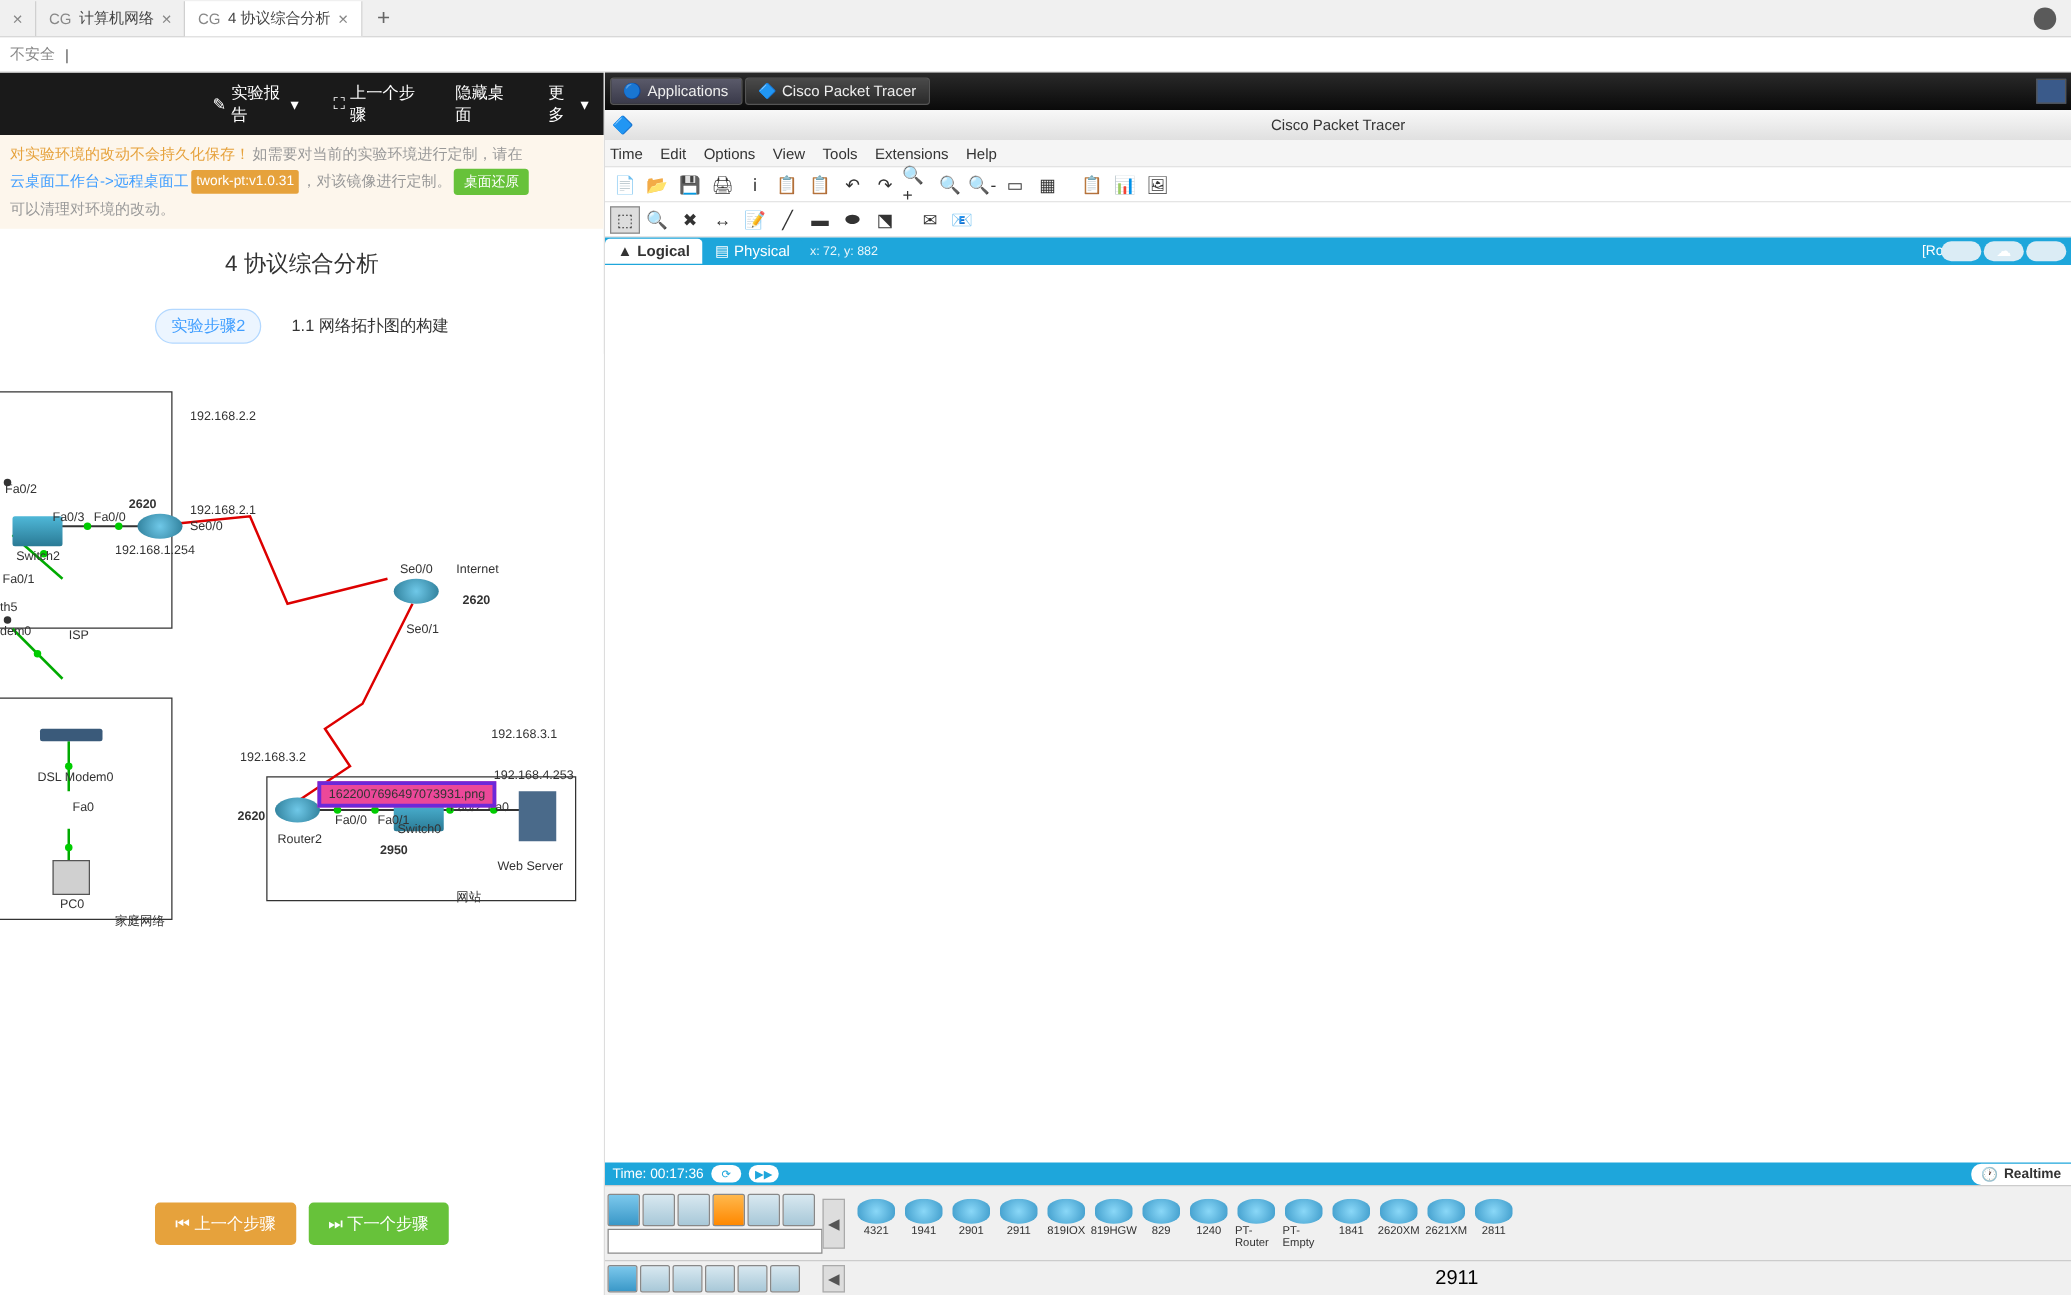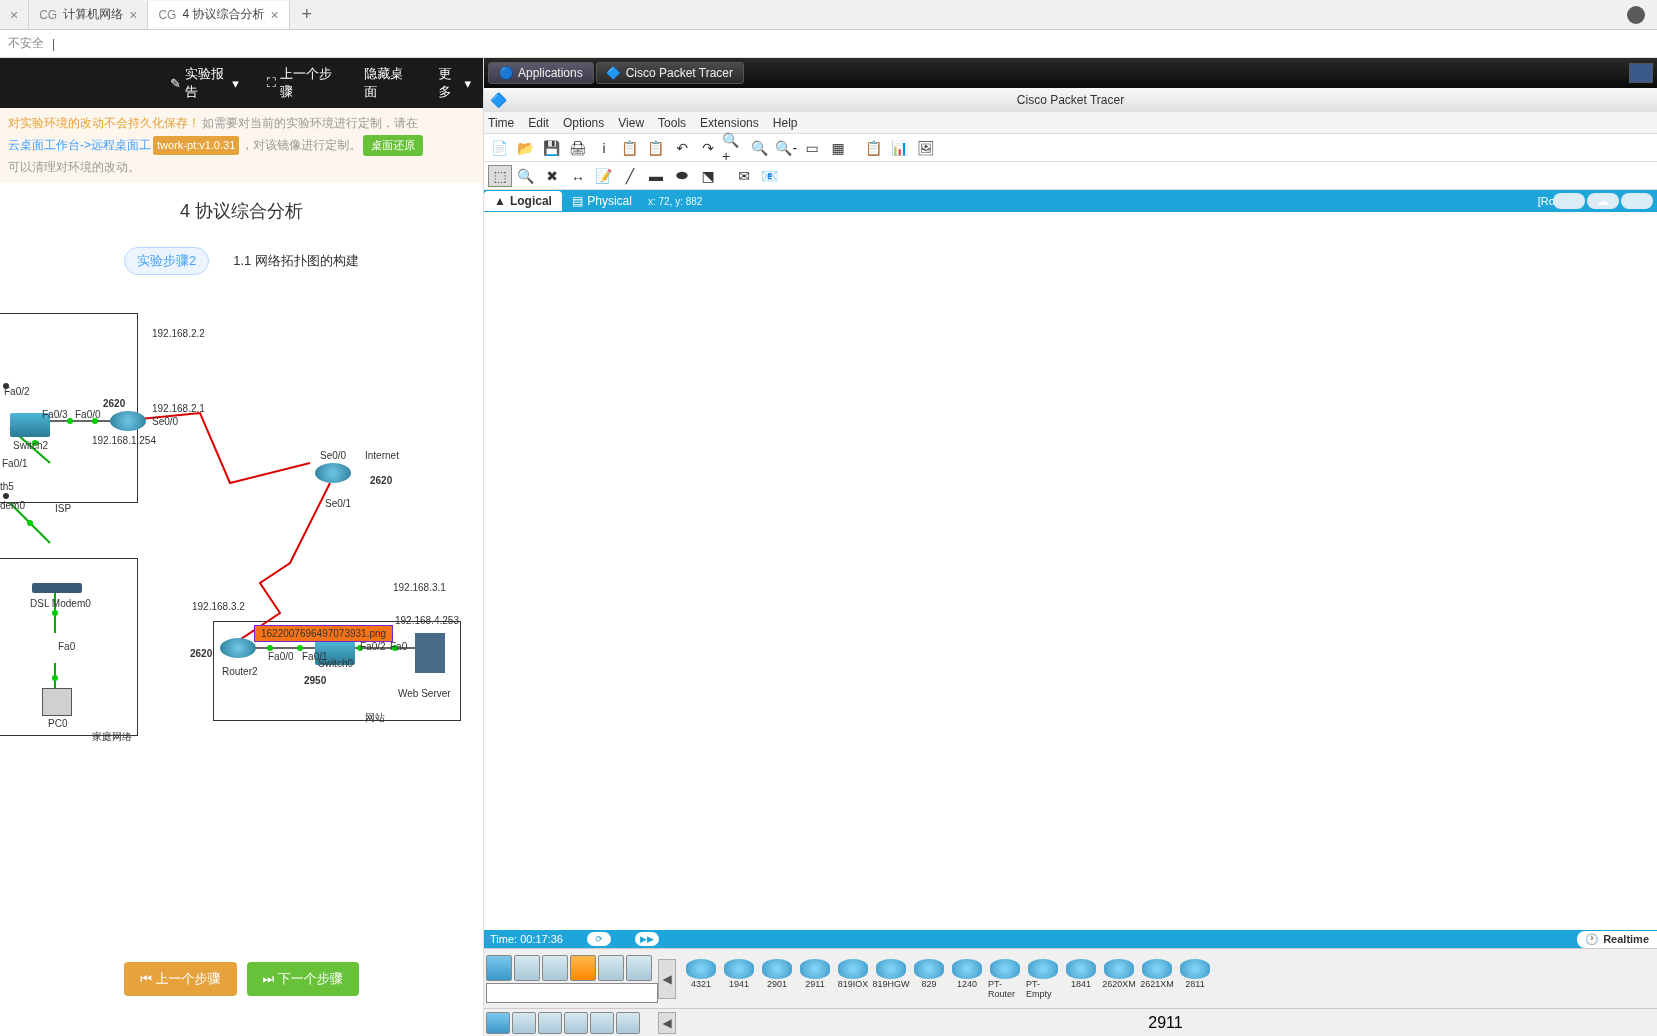--- a/index.html
+++ b/index.html
@@ -37,21 +37,21 @@
 
 .step-bar { display: flex; align-items: center; justify-content: center; gap: 24px; padding: 8px 0; font-size: 13px; }
 .step-pill { border: 1px solid #b3d8ff; color: #409eff; border-radius: 14px; padding: 4px 12px; background: #ecf5ff; }
 .step-text { color: #333; }
 
 
 .topo { flex: 1; position: relative; background: #fff; overflow: hidden; }
 .topo-box { position: absolute; border: 1px solid #333; }
 .topo-label { position: absolute; font-size: 10px; color: #333; white-space: nowrap; }
 .topo-label.bold { font-weight: bold; }
-.topo-label.tooltip { background: #f97316; border: 1px solid #6d28d9; padding: 2px 6px; z-index: 10; text-align: center; }
+.topo-label.tooltip { background: #ec4899; border: 3px solid #6d28d9; padding: 2px 6px; z-index: 10; text-align: center; }
 .device { position: absolute; width: 40px; height: 24px; }
 .switch-dev { background: linear-gradient(#4fb8d8, #2a7a95); border-radius: 2px; }
 .router-dev { background: radial-gradient(circle, #6fc8e8, #2a7a95); border-radius: 18px/10px; width: 36px; height: 20px; }
 .pc-dev { width: 30px; height: 28px; background: #d0d0d0; border: 1px solid #555; }
 .modem-dev { width: 50px; height: 10px; background: #3a5a7a; border-radius: 2px; }
 .server-dev { width: 30px; height: 40px; background: #4a6a8a; }
 .dot-node { position: absolute; width: 6px; height: 6px; background: #333; border-radius: 50%; }
 
 
 .nav-btns { display: flex; justify-content: center; gap: 10px; padding: 20px 0 40px; }
@@ -78,21 +78,21 @@
 .pt-viewbar { height: 22px; background: #1ea6db; display: flex; align-items: center; font-size: 12px; color: #fff; position: relative; }
 .view-tab { padding: 3px 10px; background: #fff; color: #333; font-weight: bold; border-radius: 4px 4px 0 0; display: flex; align-items: center; gap: 4px; }
 .view-tab.inactive { background: #1ea6db; color: #fff; font-weight: normal; }
 .view-coord { font-size: 10px; margin-left: 6px; color: #fff; opacity: 0.9; }
 .view-root { position: absolute; right: 90px; color: #fff; font-size: 11px; }
 .view-icons { position: absolute; right: 4px; display: flex; gap: 2px; }
 .view-icon-box { width: 32px; height: 16px; background: #dbecf5; border-radius: 8px; }
 
 .pt-canvas { flex: 1; background: #fff; }
 
-.pt-timebar { height: 18px; background: #1ea6db; display: flex; align-items: center; font-size: 11px; color: #fff; padding: 0 6px; gap: 24px; position: relative; }
+.pt-timebar { height: 18px; background: #1ea6db; display: flex; align-items: center; font-size: 11px; color: #fff; padding: 0 6px; gap: 6px; position: relative; }
 .time-btn { width: 24px; height: 14px; background: #fff; border-radius: 8px; display: flex; align-items: center; justify-content: center; color: #1ea6db; font-size: 9px; cursor: pointer; }
 .realtime-tab { position: absolute; right: 0; background: #fff; color: #333; font-weight: bold; padding: 2px 8px; border-radius: 8px 0 0 8px; display: flex; align-items: center; gap: 4px; }
 
 .pt-devicebar { height: 60px; background: #f0f0f0; display: flex; align-items: center; border-top: 1px solid #ccc; padding: 2px; }
 .dev-selector { width: 172px; display: flex; flex-direction: column; gap: 2px; }
 .dev-row { display: flex; gap: 2px; }
 .dev-cat { width: 26px; height: 26px; background: linear-gradient(#d8e8f0, #a8c8d8); border: 1px solid #888; border-radius: 2px; cursor: pointer; }
 .dev-cat.selected { background: linear-gradient(#7cc8ec, #3a98c8); }
 .dev-dropdown { height: 20px; border: 1px solid #888; background: #fff; font-size: 10px; }
 .dev-list { flex: 1; display: flex; gap: 4px; overflow: hidden; padding: 0 8px; }
@@ -214,21 +214,21 @@
       <span class="topo-label" style="left:152px; top:120px;">192.168.2.1</span>
       <span class="topo-label" style="left:152px; top:133px;">Se0/0</span>
       <span class="topo-label" style="left:320px; top:167px;">Se0/0</span>
       <span class="topo-label" style="left:365px; top:167px;">Internet</span>
       <span class="topo-label bold" style="left:370px; top:192px;">2620</span>
       <span class="topo-label" style="left:325px; top:215px;">Se0/1</span>
       <span class="topo-label" style="left:2px; top:175px;">Fa0/1</span>
       <span class="topo-label" style="left:0px; top:198px;">th5</span>
       <span class="topo-label" style="left:0px; top:217px;">dem0</span>
       <span class="topo-label" style="left:55px; top:220px;">ISP</span>
-      <span class="topo-label" style="left:30px; top:315px;">DSL Modem0</span>
+      <span class="topo-label" style="left:30px; top:334px;">DSL Modem0</span>
       <span class="topo-label" style="left:58px; top:358px;">Fa0</span>
       <span class="topo-label" style="left:48px; top:435px;">PC0</span>
       <span class="topo-label" style="left:92px; top:447px;">家庭网络</span>
       <span class="topo-label" style="left:192px; top:318px;">192.168.3.2</span>
       <span class="topo-label bold" style="left:190px; top:365px;">2620</span>
       <span class="topo-label" style="left:222px; top:383px;">Router2</span>
       <span class="topo-label" style="left:268px; top:368px;">Fa0/0</span>
       <span class="topo-label" style="left:302px; top:368px;">Fa0/1</span>
       <span class="topo-label" style="left:360px; top:358px;">Fa0/2</span>
       <span class="topo-label" style="left:390px; top:358px;">Fa0</span>

